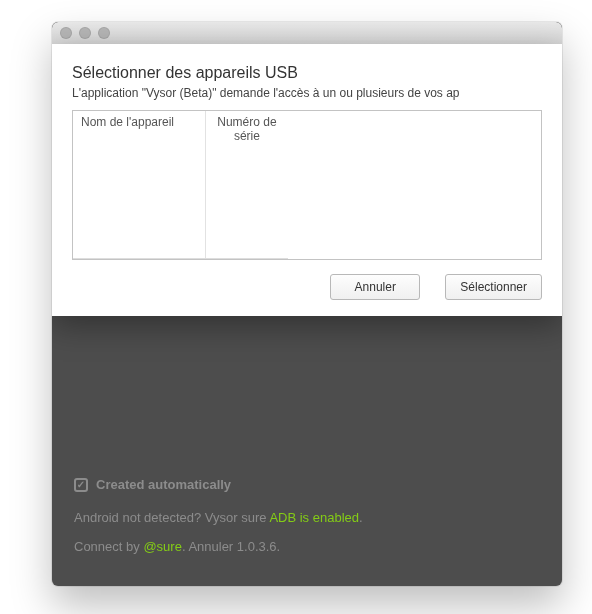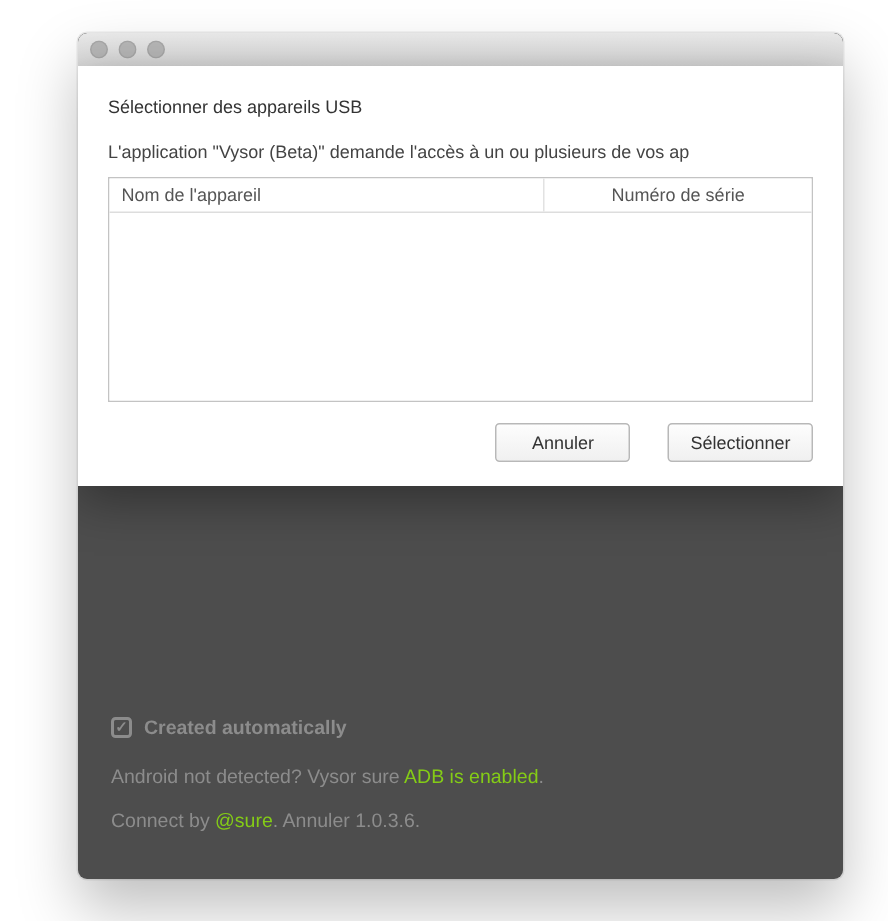--- a/index.html
+++ b/index.html
@@ -76,37 +76,37 @@
     display: flex;
     justify-content: center;
   }
   .dialog {
     width: 510px;
     background: #fff;
     box-shadow: 0 10px 30px rgba(0,0,0,0.35);
     padding: 20px 20px 16px 20px;
   }
   .dialog-title {
-    font-size: 12px;
+    font-size: 16px;
     font-weight: 400;
     color: #333;
-    margin-bottom: 16px;
+    margin-bottom: 4px;
   }
   .dialog-subtitle {
     font-size: 12px;
     color: #444;
     margin-bottom: 10px;
     white-space: nowrap;
     overflow: hidden;
   }
   .device-table {
     border: 1px solid #c3c3c3;
     height: 150px;
     display: flex;
-    flex-direction: column;
+    flex-direction: row;
   }
   .device-header {
     display: flex;
     background: #fff;
     border-bottom: 1px solid #ddd;
     font-size: 12px;
     color: #555;
   }
   .device-header .col {
     padding: 4px 8px;

